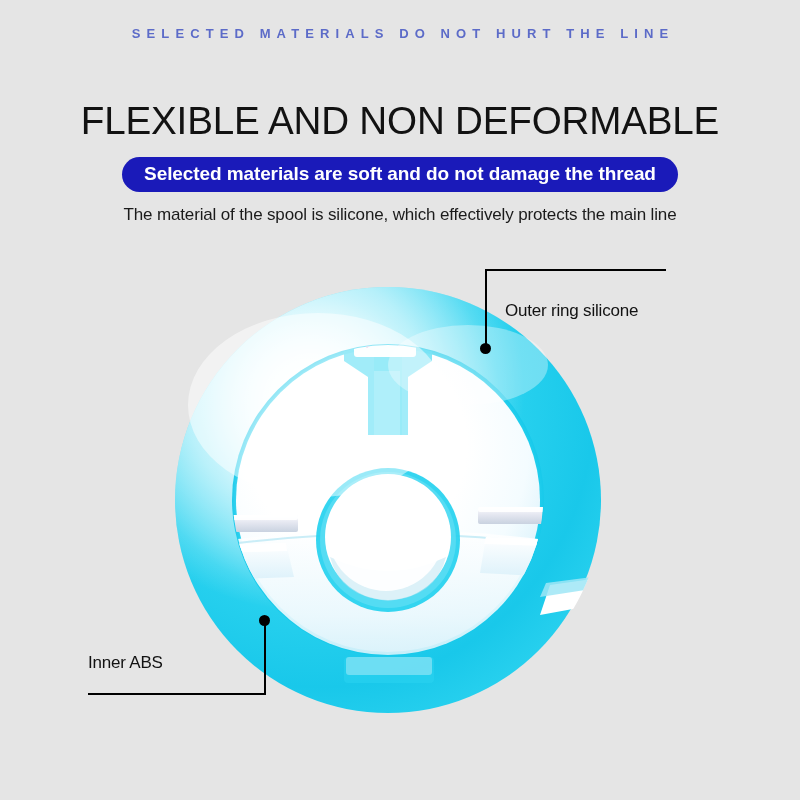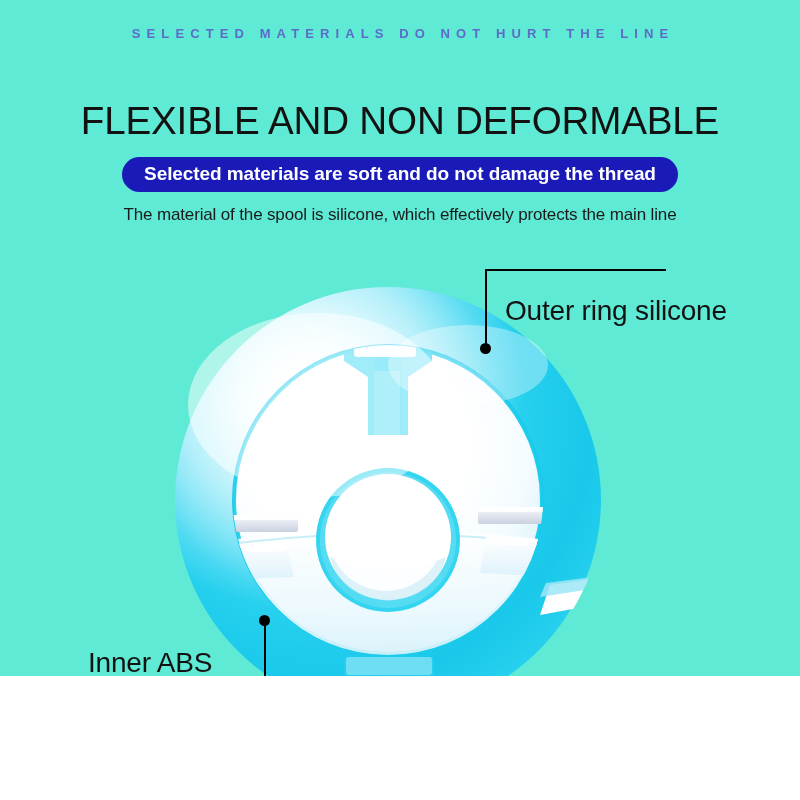--- a/index.html
+++ b/index.html
@@ -10,22 +10,22 @@
   body {
     width: 800px;
     height: 800px;
     overflow: hidden;
     font-family: "Liberation Sans", sans-serif;
     -webkit-font-smoothing: antialiased;
   }
   #page {
     position: relative;
     width: 800px;
-    height: 676px;
-    background: #5eead4;
+    height: 800px;
+    background: #e5e5e5;
     overflow: hidden;
   }
 
   
   .eyebrow {
     position: absolute;
     top: 26px;
     left: 0;
     width: 800px;
     text-align: center;
@@ -101,21 +101,21 @@
     left: 168px;
     top: 285px;
     width: 440px;
     height: 440px;
   }
   #photo svg { display: block; width: 100%; height: 100%; }
 
   
   .callout-label {
     position: absolute;
-    font-size: 28px;
+    font-size: 17px;
     line-height: 26px;
     color: #121212;
     white-space: nowrap;
     letter-spacing: -0.2px;
   }
   #label-outer { left: 505px; top: 298px; }
   #label-inner { left: 88px;  top: 650px; }
 
   .leader { position: absolute; background: #000000; }
   

